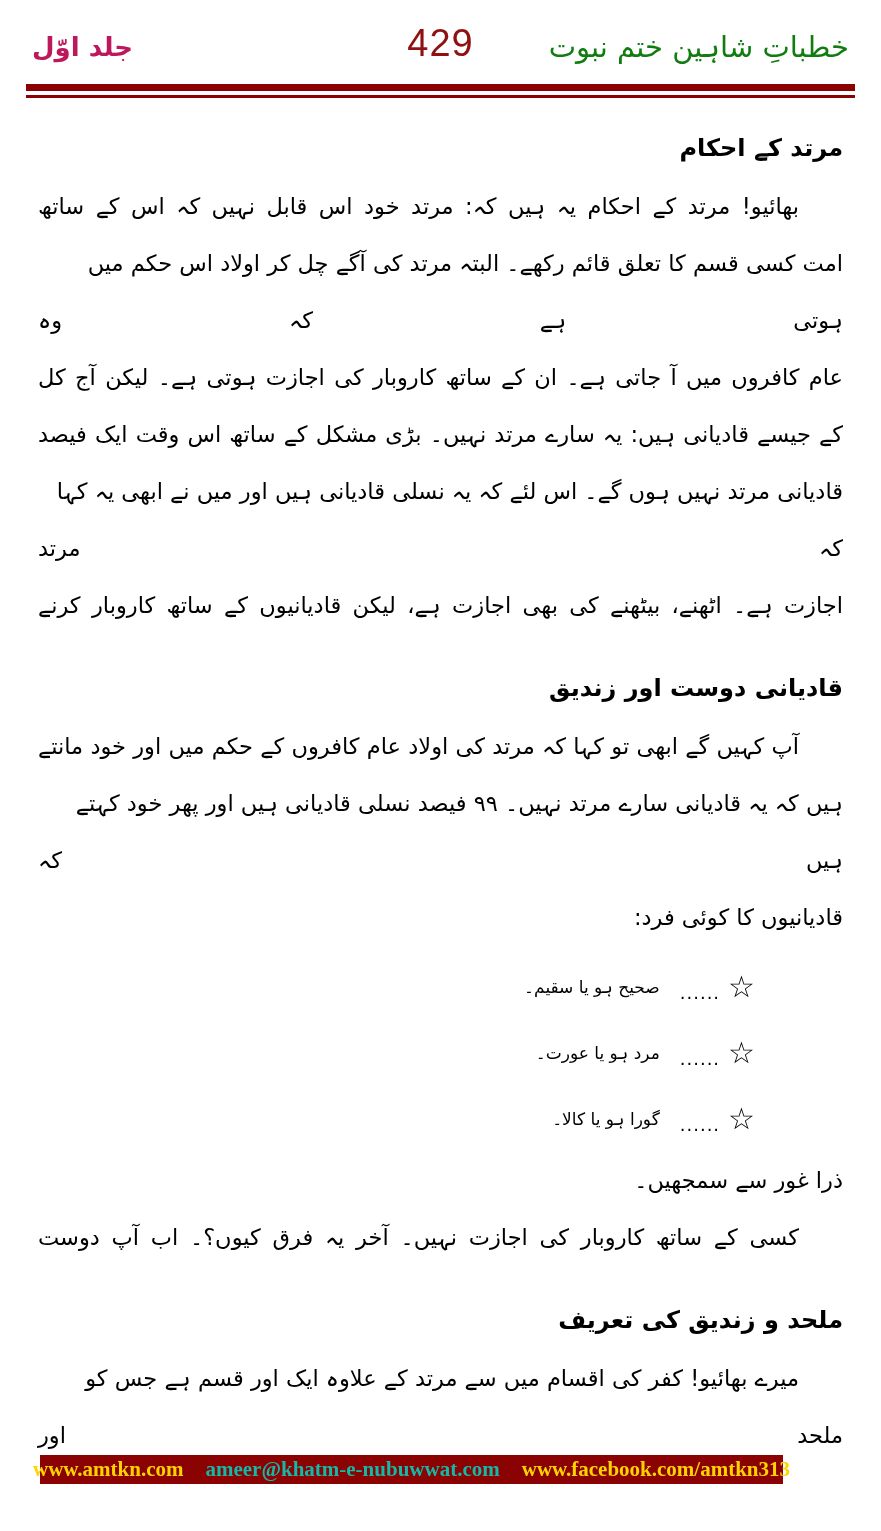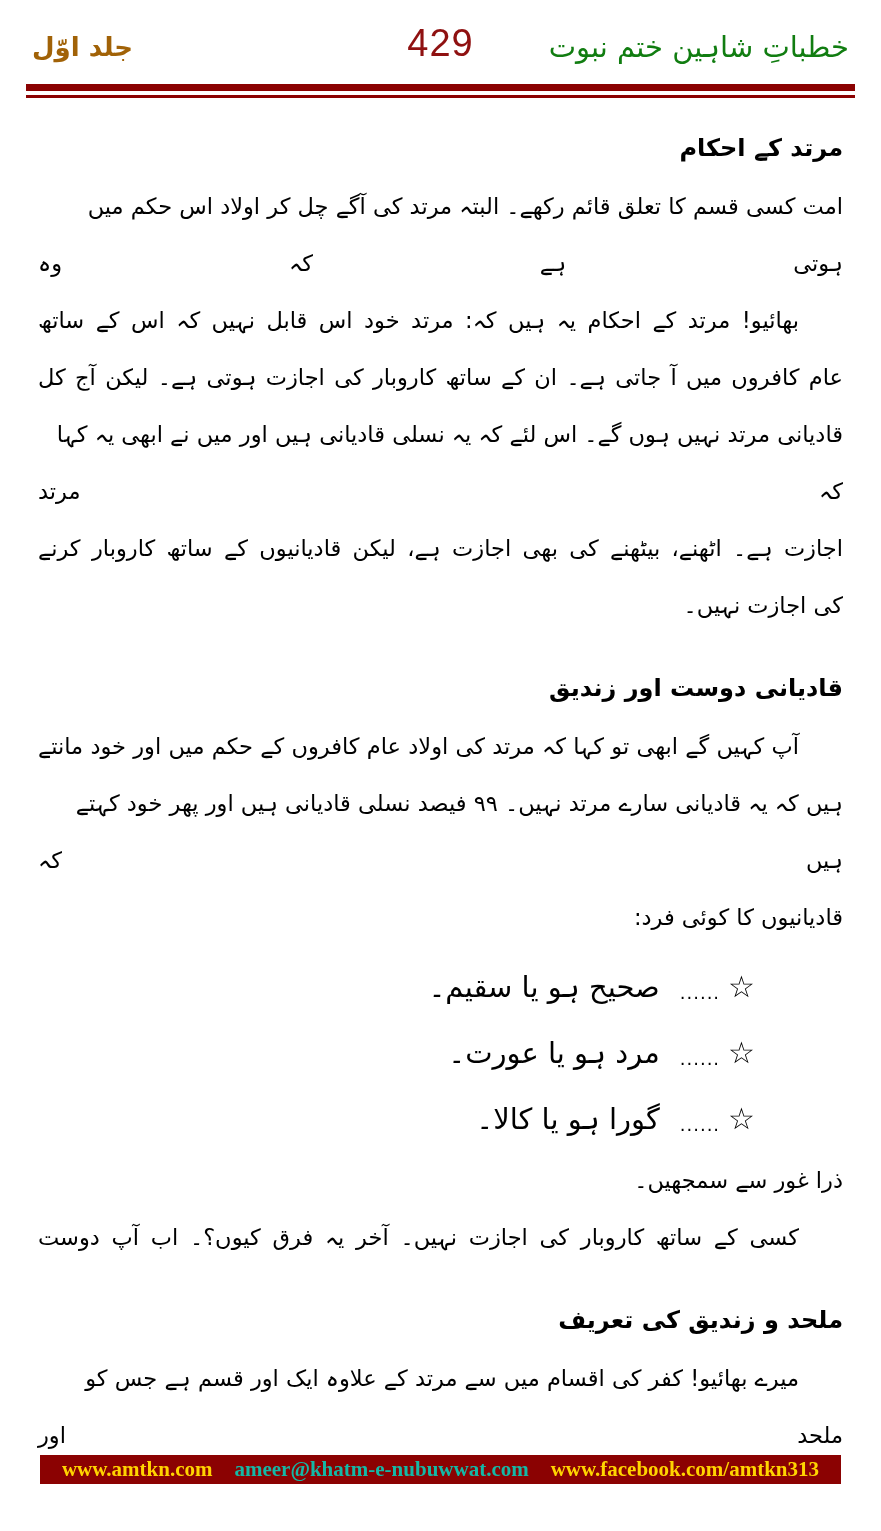--- a/index.html
+++ b/index.html
@@ -12,21 +12,21 @@
     color:#000;
   }
   .page { padding:12px 26px 0; }
 
   
   .hdr {
     display:flex; align-items:center; justify-content:space-between;
     height:62px; padding:4px 6px 0;
   }
   .hdr .volume {
-    color:#a16207; font-size:26px; font-weight:bold; white-space:nowrap;
+    color:#be185d; font-size:26px; font-weight:bold; white-space:nowrap;
   }
   .hdr .pagenum {
     color:#8f1111; font-size:38px; font-weight:normal;
     font-family:"Liberation Sans", sans-serif;
     letter-spacing:1px;
     position:absolute; left:0; right:0; text-align:center; top:22px;
   }
   .hdr .booktitle {
     color:#117d11; font-size:29px; font-weight:normal; white-space:nowrap;
   }
@@ -57,26 +57,26 @@
   .indent { text-indent:44px; }
 
   .bullets { margin-top:8px; }
   .bullet {
     display:flex; align-items:center; justify-content:flex-start;
     padding-right:88px;
     height:66px;
   }
   .bullet .star { font-size:30px; line-height:1; }
   .bullet .dots { font-size:18px; margin:0 8px 0 0; letter-spacing:1px; padding-top:10px; }
-  .bullet .btxt { font-size:29px; margin-right:20px; }
+  .bullet .btxt { font-size:17px; margin-right:20px; }
 
   
   .footbar {
     position:absolute; left:40px; top:1455px;
-    width:801px; height:29px;
+    width:743px; height:29px;
     background:#8b0202;
     display:flex; align-items:center; justify-content:center; gap:22px;
     font-family:"Liberation Serif", serif;
     font-size:21px; font-weight:bold;
     white-space:nowrap;
   }
   .footbar .yellow { color:#ffd400; }
   .footbar .white  { color:#14b8a6; }
 </style>
 </head>
@@ -90,26 +90,26 @@
     <div class="booktitle">خطباتِ شاہین ختم نبوت</div>
   </header>
 
   <div class="rule"></div>
 
   <main dir="rtl">
 
     <div class="head">مرتد کے احکام</div>
 
     <div>
+      <div class="ln j indent">بھائیو! مرتد کے احکام یہ ہیں کہ: مرتد خود اس قابل نہیں کہ اس کے ساتھ</div>
       <div class="ln j">امت کسی قسم کا تعلق قائم رکھے۔ البتہ مرتد کی آگے چل کر اولاد اس حکم میں ہوتی ہے کہ وہ</div>
-      <div class="ln j indent">بھائیو! مرتد کے احکام یہ ہیں کہ: مرتد خود اس قابل نہیں کہ اس کے ساتھ</div>
       <div class="ln j">عام کافروں میں آ جاتی ہے۔ ان کے ساتھ کاروبار کی اجازت ہوتی ہے۔ لیکن آج کل</div>
+      <div class="ln j">کے جیسے قادیانی ہیں: یہ سارے مرتد نہیں۔ بڑی مشکل کے ساتھ اس وقت ایک فیصد</div>
       <div class="ln j">قادیانی مرتد نہیں ہوں گے۔ اس لئے کہ یہ نسلی قادیانی ہیں اور میں نے ابھی یہ کہا کہ مرتد</div>
       <div class="ln j">اجازت ہے۔ اٹھنے، بیٹھنے کی بھی اجازت ہے، لیکن قادیانیوں کے ساتھ کاروبار کرنے</div>
-      <div class="ln">کی اجازت نہیں۔</div>
     </div>
 
     <div class="head mt">قادیانی دوست اور زندیق</div>
 
     <div>
       <div class="ln j indent">آپ کہیں گے ابھی تو کہا کہ مرتد کی اولاد عام کافروں کے حکم میں اور خود مانتے</div>
       <div class="ln j">ہیں کہ یہ قادیانی سارے مرتد نہیں۔ ۹۹ فیصد نسلی قادیانی ہیں اور پھر خود کہتے ہیں کہ</div>
       <div class="ln">قادیانیوں کا کوئی فرد:</div>
     </div>
 

